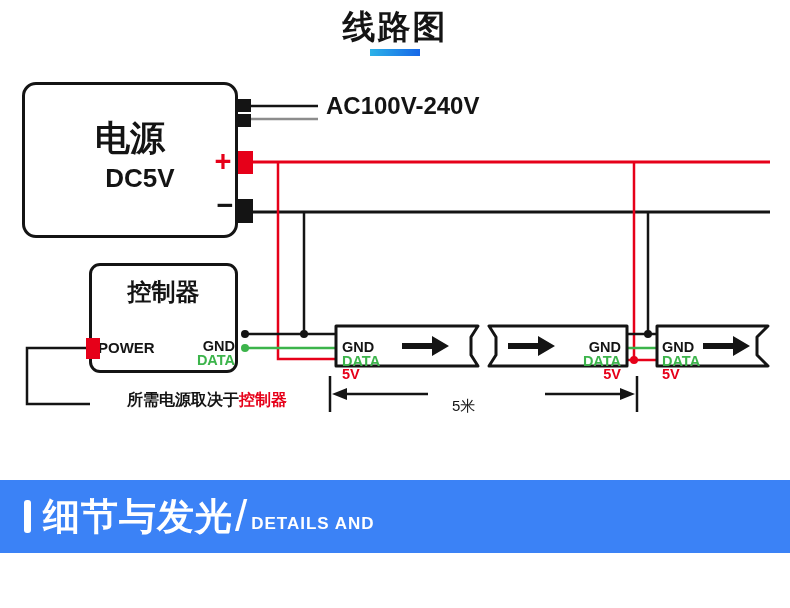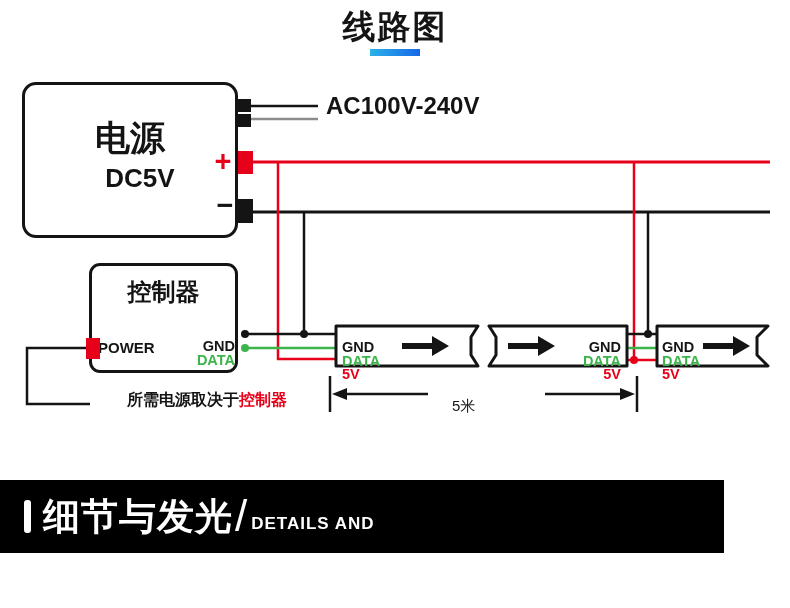--- a/index.html
+++ b/index.html
@@ -43,21 +43,21 @@
   #wires{left:0;top:0;}
   .st{stroke:var(--black);stroke-width:2.5;fill:none;}
   .st-thick{stroke:var(--black);stroke-width:3;fill:none;}
   .st-red{stroke:var(--red);stroke-width:2.5;fill:none;}
   .st-red-thick{stroke:var(--red);stroke-width:3;fill:none;}
   .st-green{stroke:var(--green);stroke-width:2.5;fill:none;}
   .st-gray{stroke:var(--gray);stroke-width:2.5;fill:none;}
   .f-blk{fill:var(--black);} .f-red{fill:var(--red);} .f-green{fill:var(--green);}
   .strip{fill:#fff;stroke:var(--black);stroke-width:3;stroke-linejoin:round;}
   
-  #footer{left:0;top:480px;width:724px;height:73px;background:#000000;display:flex;align-items:center;}
+  #footer{left:0;top:480px;width:790px;height:73px;background:#3b82f6;display:flex;align-items:center;}
   #footer-marker{width:7px;height:33px;background:#fff;border-radius:3px;margin-left:24px;}
   #footer-cn{color:#fff;font-size:37px;font-weight:bold;margin-left:12px;letter-spacing:1px;}
   #footer-slash{color:#fff;font-size:44px;font-weight:400;margin-left:2px;transform:translateY(-1px);}
   #footer-en{color:#fff;font-size:17px;font-weight:bold;margin-left:4px;margin-top:14px;letter-spacing:1px;}
 </style>
 </head>
 <body>
 
 <div id="stage">
 

